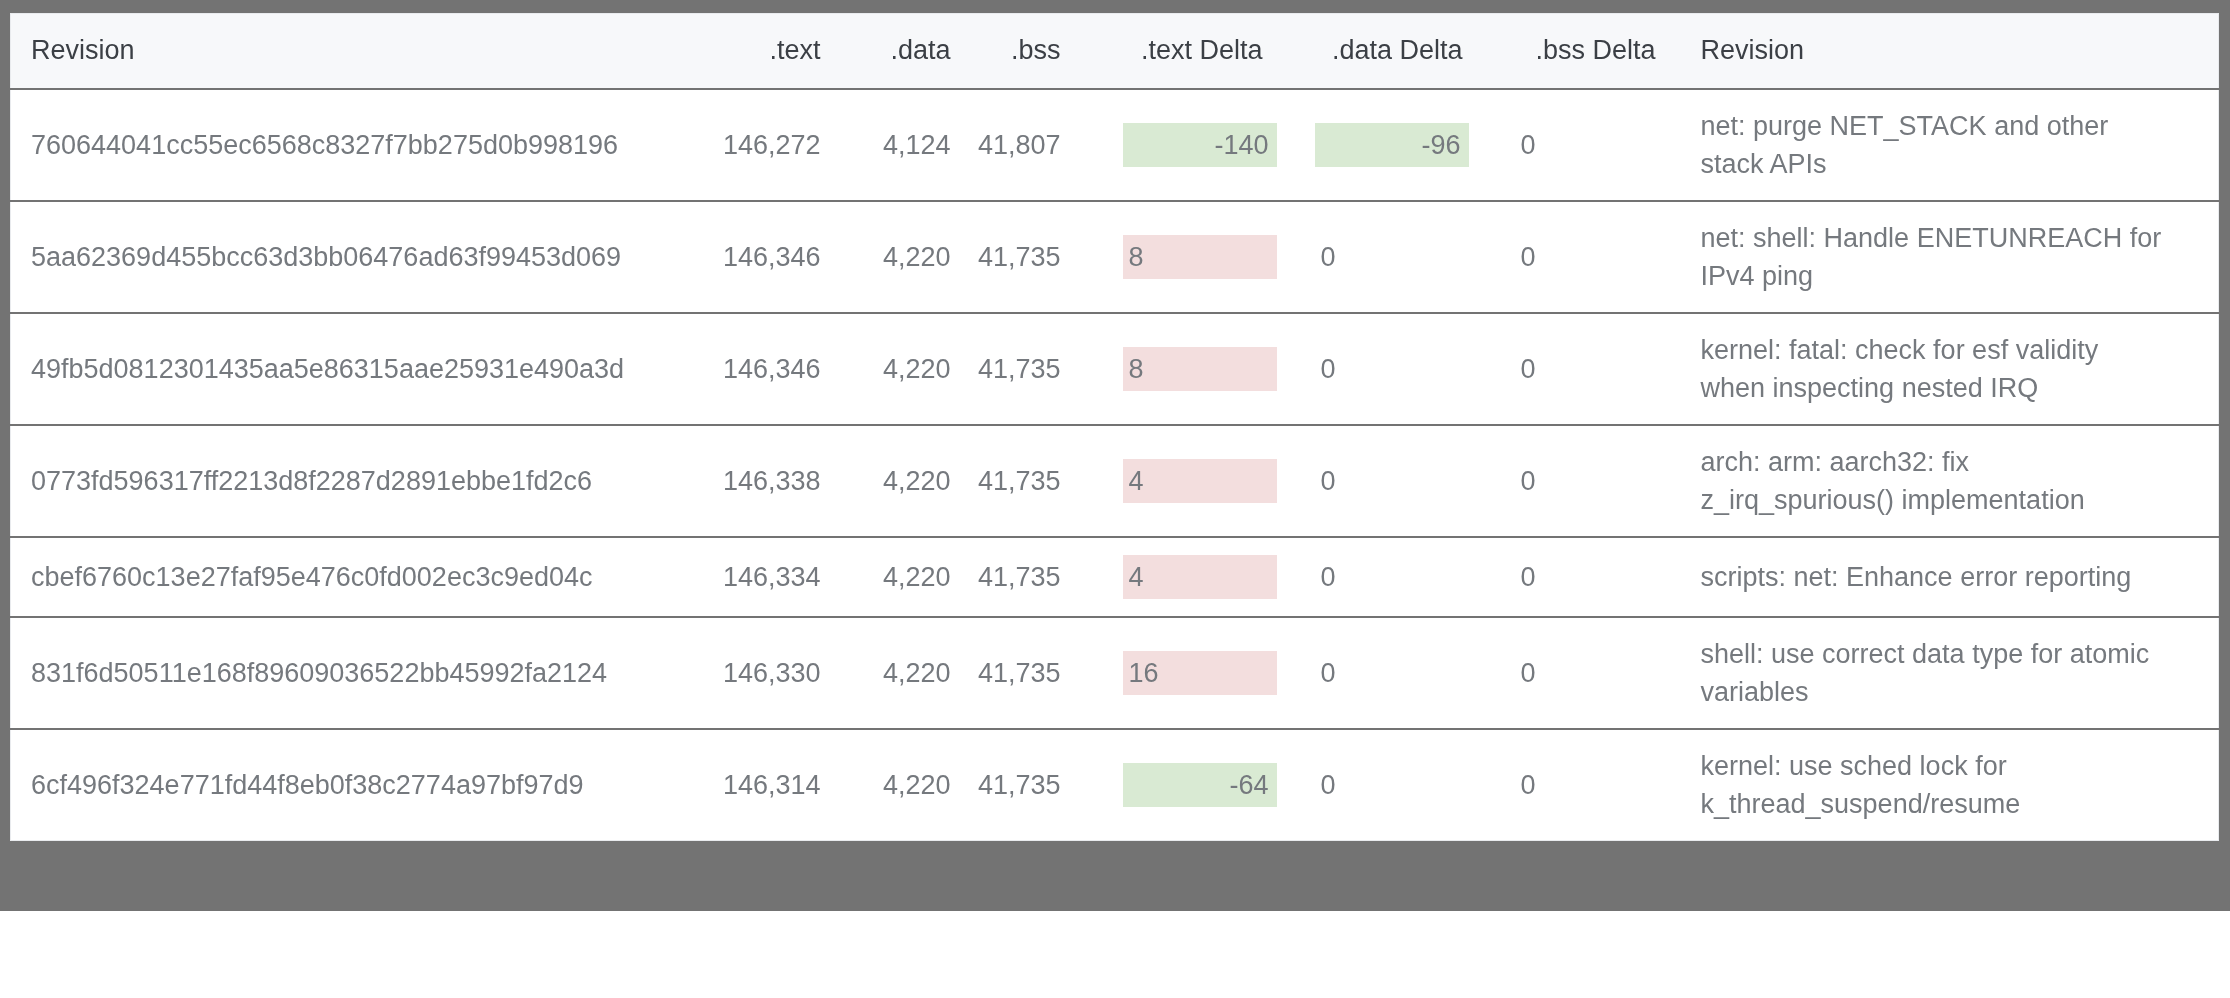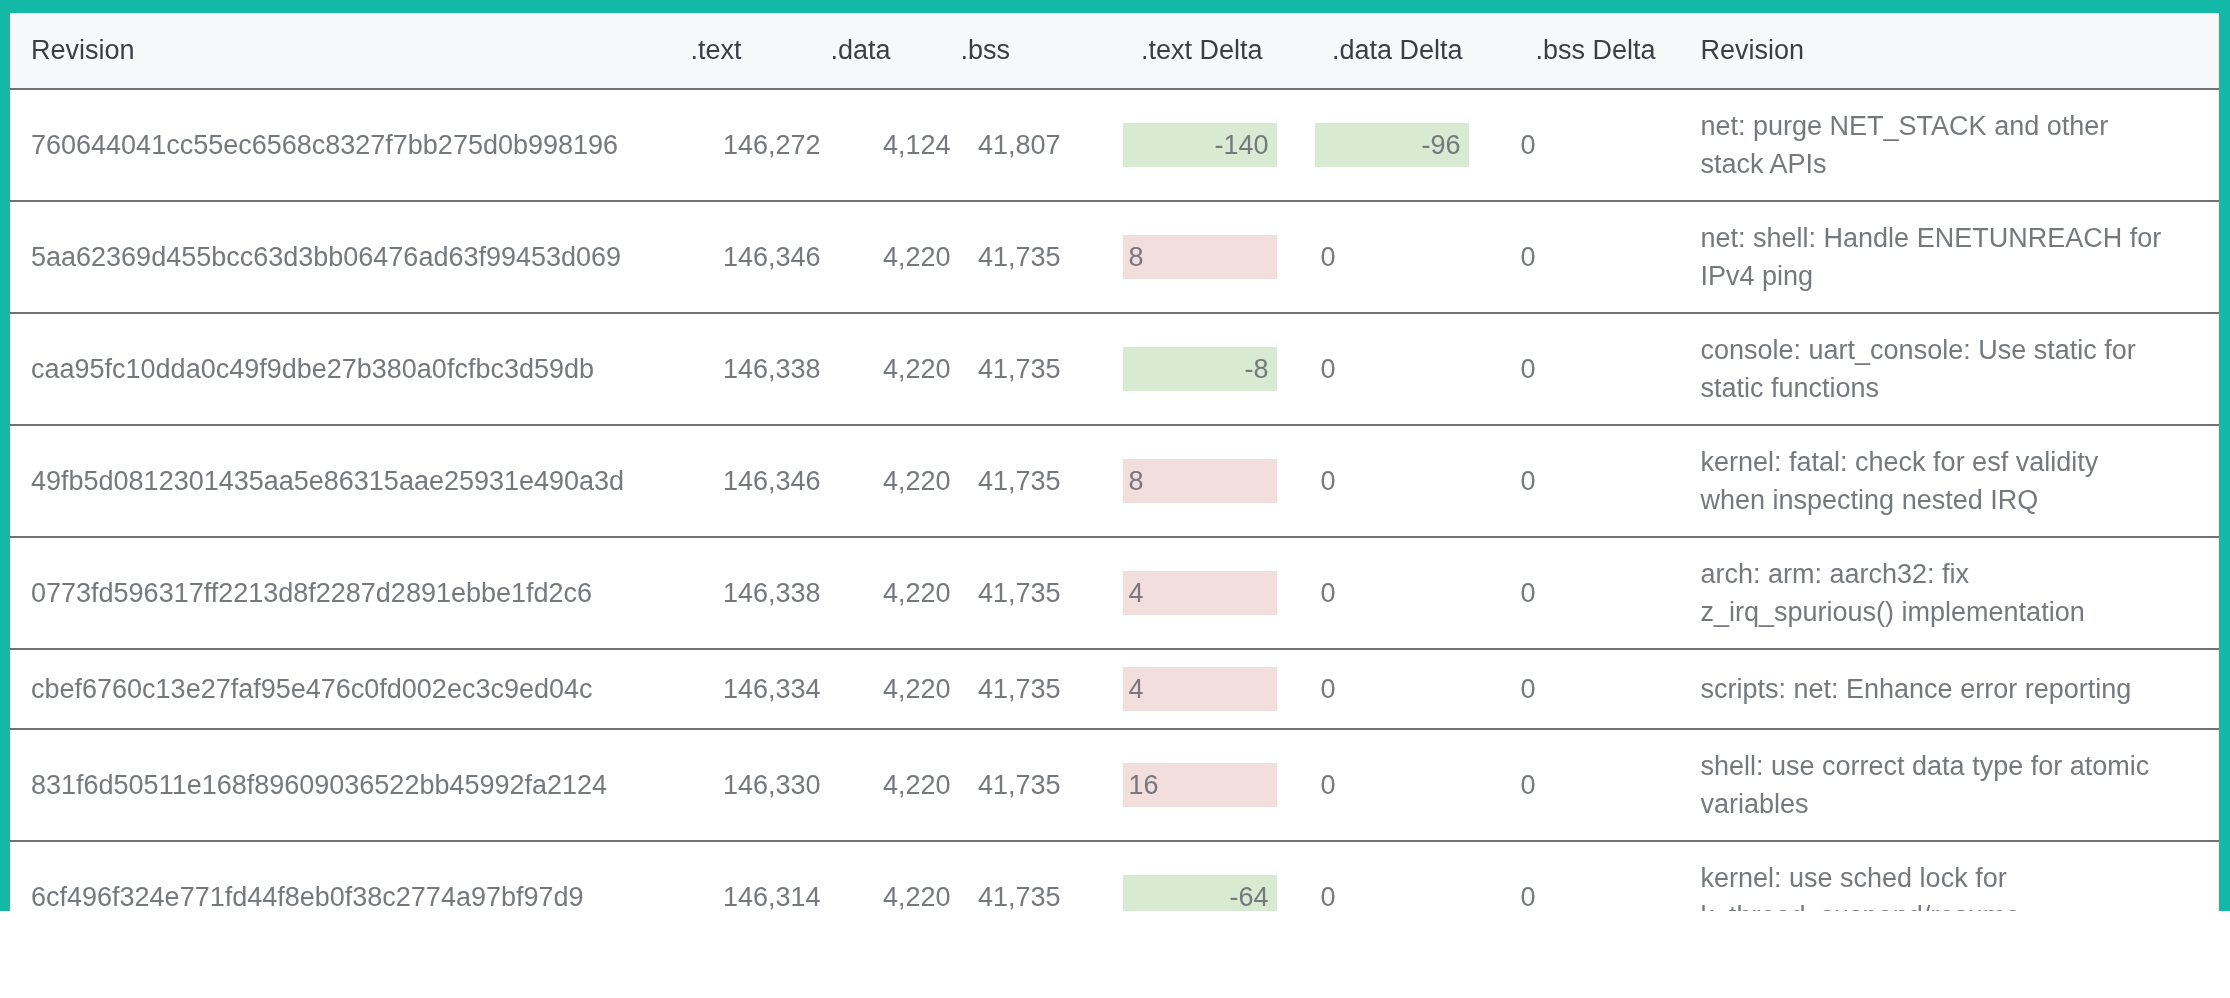--- a/index.html
+++ b/index.html
@@ -6,21 +6,21 @@
     margin: 0;
     padding: 0;
     background: #ffffff;
     font-family: "Liberation Sans", sans-serif;
   }
   .page {
     position: relative;
     width: 2230px;
     height: 911px;
     overflow: hidden;
-    background: #14b8a6;
+    background: #737373;
   }
   table.size-table {
     position: absolute;
     left: 10px;
     top: 13px;
     width: 2208px;
     border-collapse: collapse;
     table-layout: fixed;
     background: #ffffff;
     border: 1px solid #e9ebee;
@@ -30,21 +30,21 @@
     height: 75px;
   }
   th {
     font-size: 27px;
     font-weight: 500;
     color: #3b3f45;
     text-align: left;
     padding: 0 24px 0 20px;
     white-space: nowrap;
   }
-  th.col-num { padding: 0 10px 0 0; }
+  th.col-num { text-align: right; padding: 0 10px 0 0; }
   th.col-delta { text-align: right; padding: 0 0 0 52px; }
   th.col-msg { padding: 0 48px 0 45px; }
   tbody tr {
     border-top: 2px solid #737373;
     background: #ffffff;
   }
   td {
     font-size: 27px;
     color: #75797e;
     line-height: 38px;
@@ -128,36 +128,20 @@
     </td>
     <td class="col-delta">
       <span class="delta">0</span>
     </td>
     <td class="col-delta">
       <span class="delta">0</span>
     </td>
     <td class="col-msg">net: shell: Handle ENETUNREACH for IPv4 ping</td>
   </tr>
         <tr>
-    <td class="col-rev">caa95fc10dda0c49f9dbe27b380a0fcfbc3d59db</td>
-    <td class="col-num">146,338</td>
-    <td class="col-num">4,220</td>
-    <td class="col-num">41,735</td>
-    <td class="col-delta">
-      <span class="delta delta-neg">-8</span>
-    </td>
-    <td class="col-delta">
-      <span class="delta">0</span>
-    </td>
-    <td class="col-delta">
-      <span class="delta">0</span>
-    </td>
-    <td class="col-msg">console: uart_console: Use static for static functions</td>
-  </tr>
-        <tr>
     <td class="col-rev">49fb5d0812301435aa5e86315aae25931e490a3d</td>
     <td class="col-num">146,346</td>
     <td class="col-num">4,220</td>
     <td class="col-num">41,735</td>
     <td class="col-delta">
       <span class="delta delta-pos">8</span>
     </td>
     <td class="col-delta">
       <span class="delta">0</span>
     </td>

